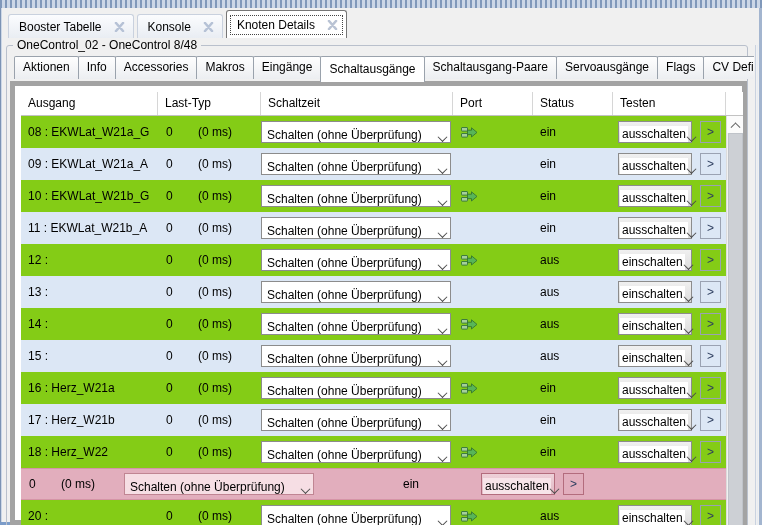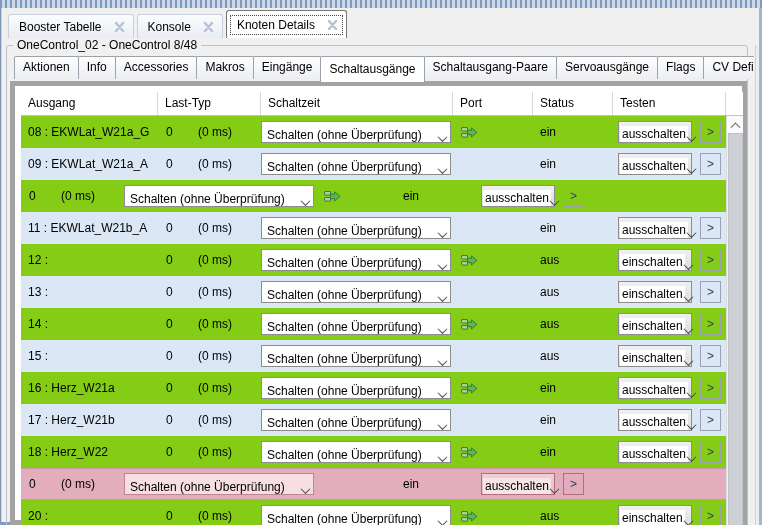--- a/index.html
+++ b/index.html
@@ -194,20 +194,21 @@
     <div class="c c-status">ein</div>
     <div class="c c-test">
       <div class="combo test-combo">
         <span class="sel-txt">ausschalten</span>
         <span class="chev"></span>
       </div>
       <button class="test-btn">&gt;</button>
     </div>
   </div>
           <div class="trow">
+    <div class="c c-out">10 : EKWLat_W21b_G</div>
     <div class="c c-sz">
       <span class="sz0">0</span>
       <span class="szms">(0 ms)</span>
     </div>
     <div class="c c-lt">
       <div class="combo lt-combo">
         <span>Schalten (ohne Überprüfung)</span>
         <span class="chev"></span>
       </div>
     </div>

